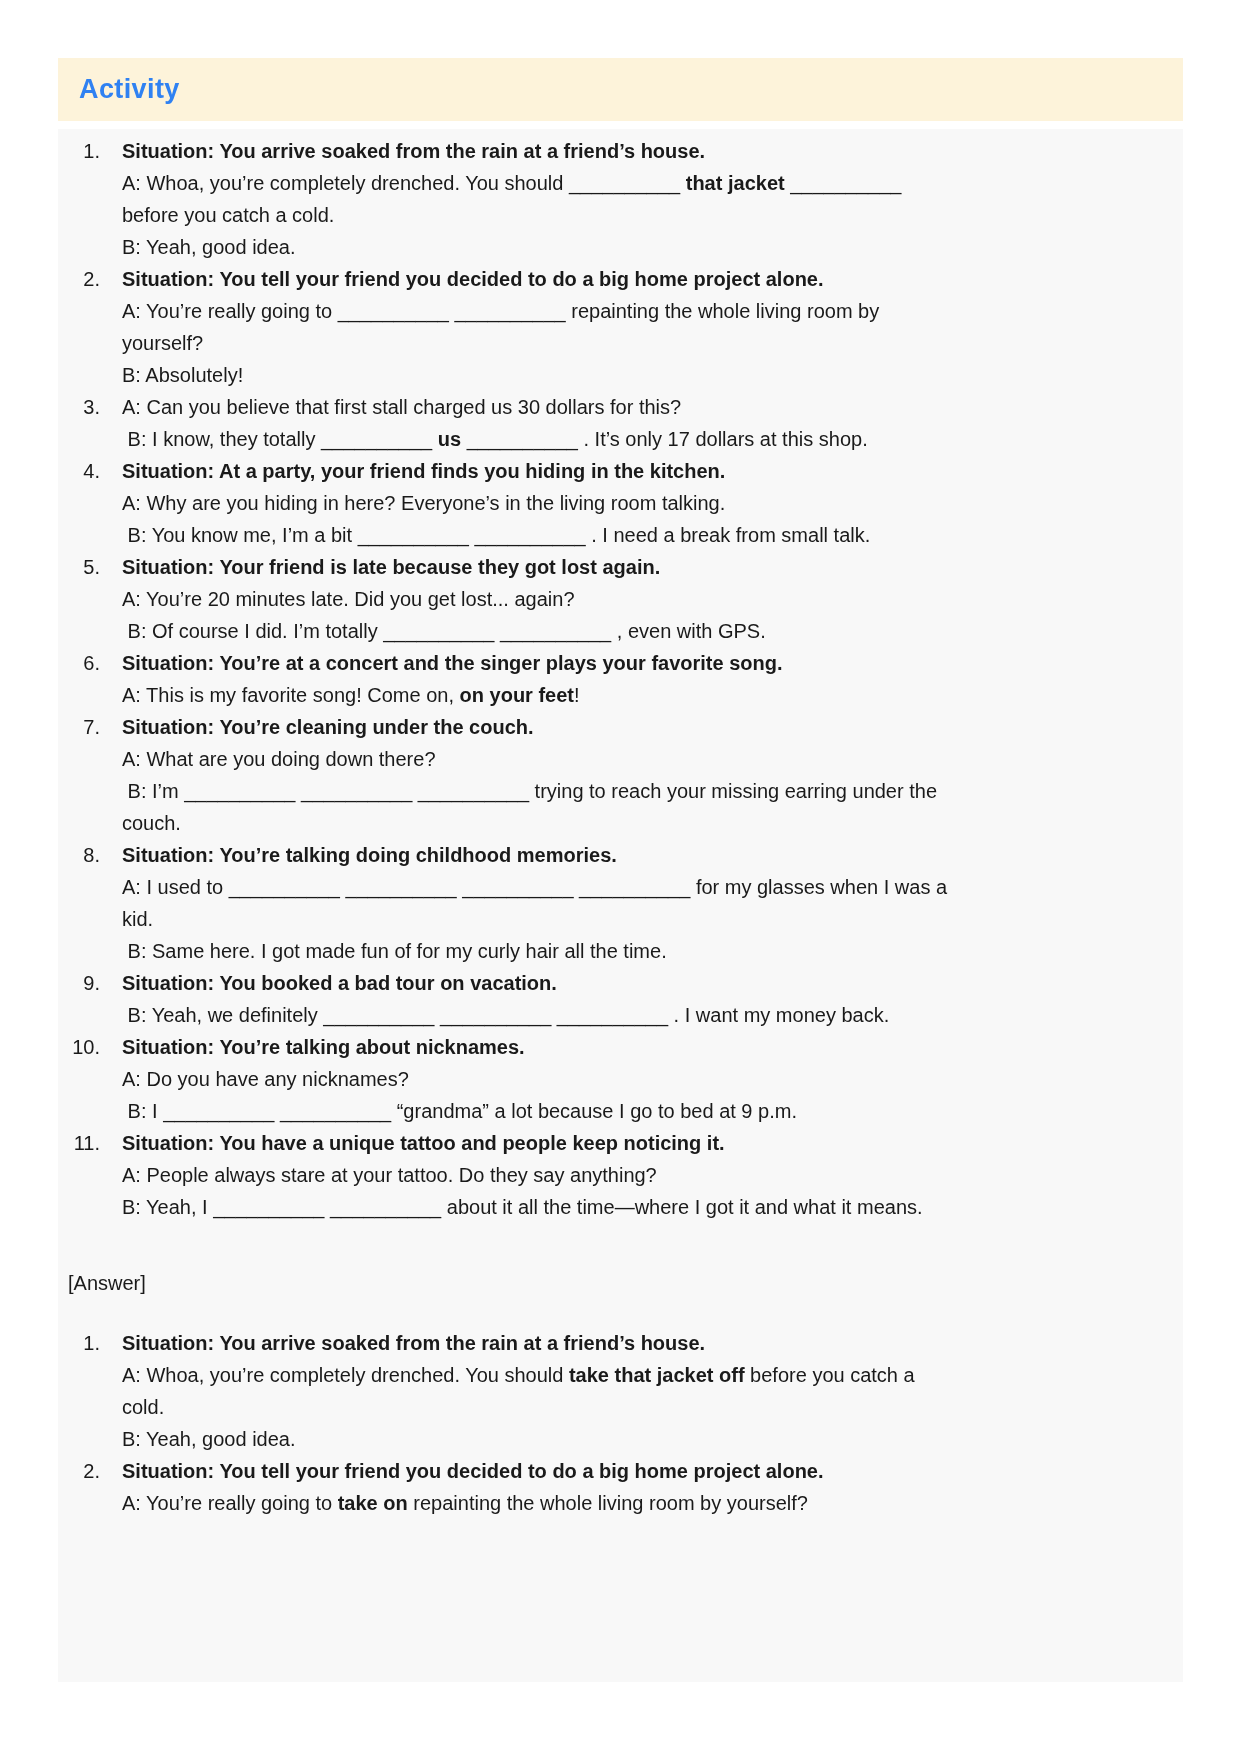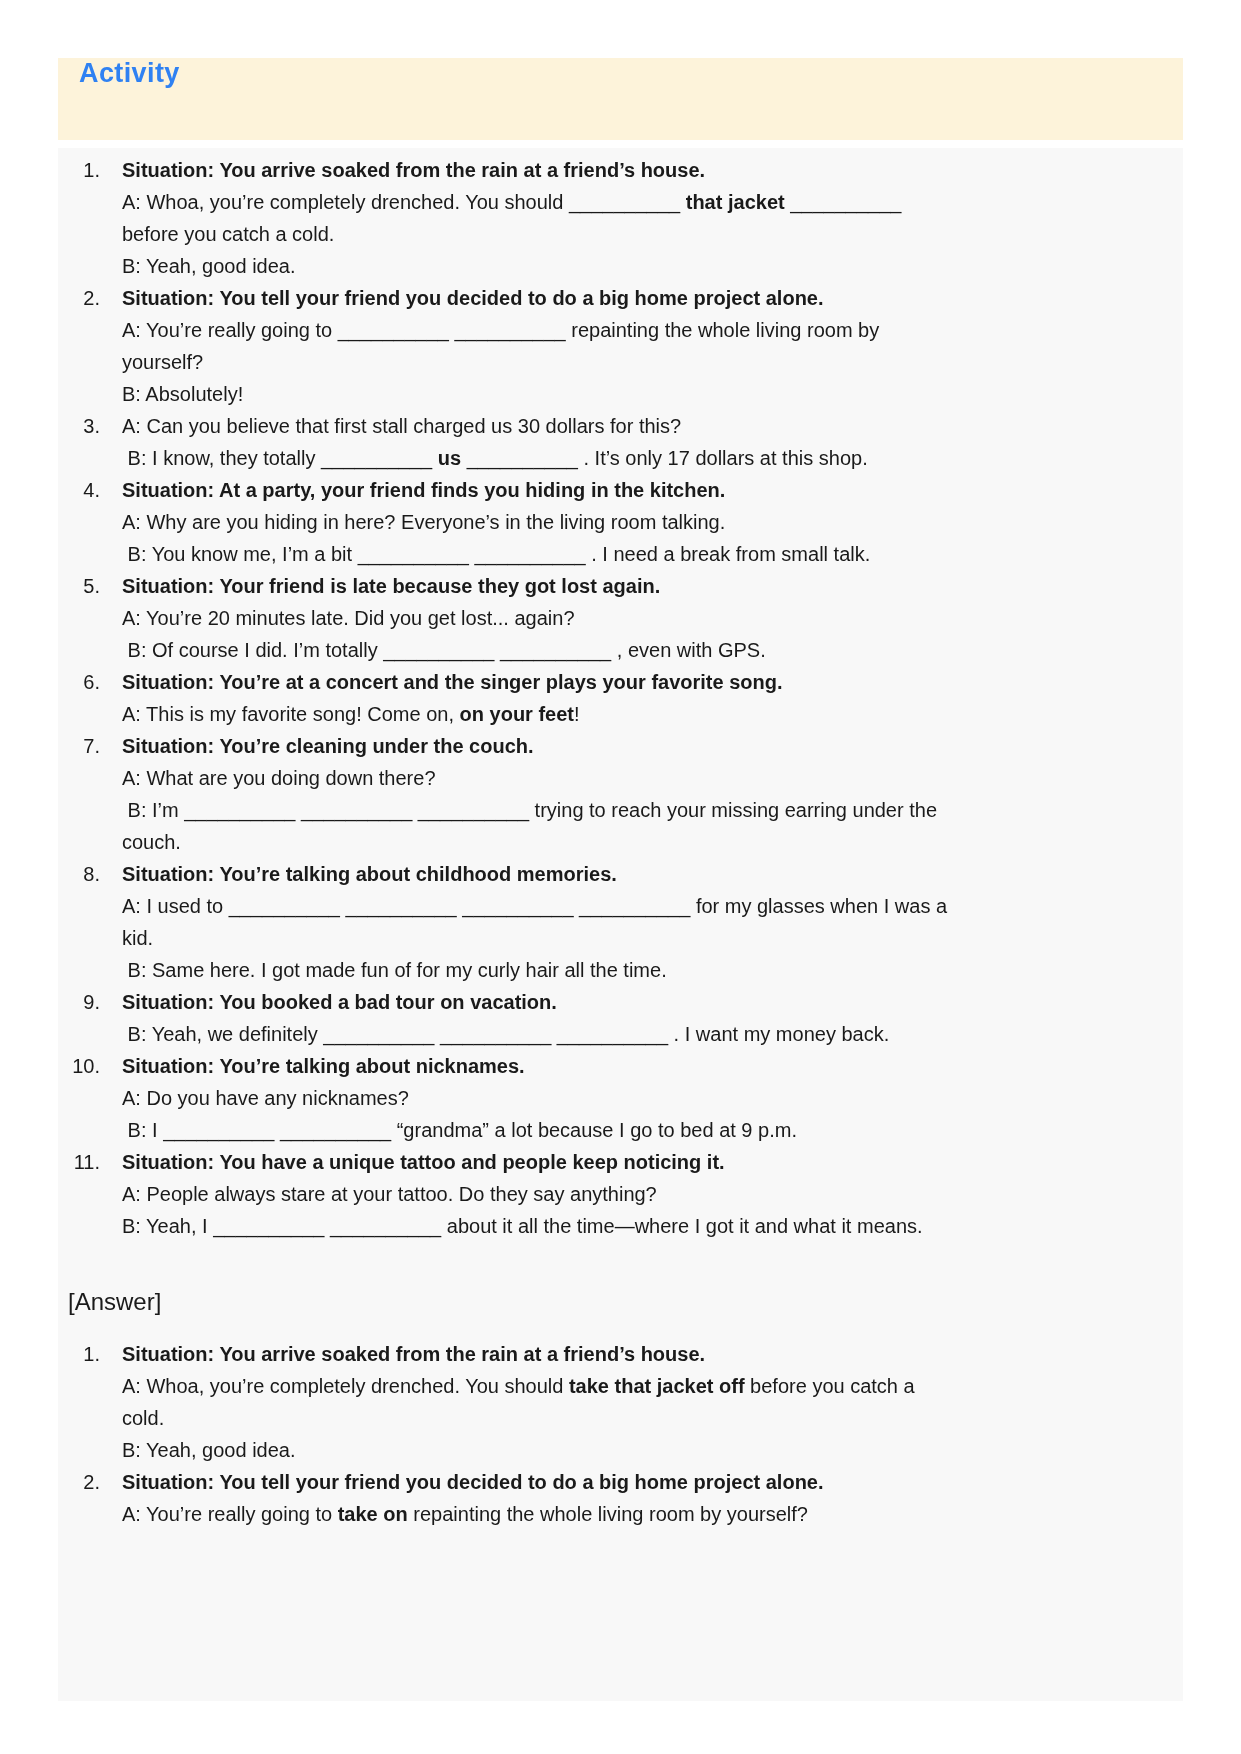--- a/index.html
+++ b/index.html
@@ -7,22 +7,22 @@
     width: 1241px; height: 1754px;
     background: #ffffff;
     font-family: "Liberation Sans", sans-serif;
     color: #1a1a1a;
     overflow: hidden;
   }
   .page { padding: 58px 58px 0 58px; }
 
   .activity-header {
     background: var(--header-bg, #fdf3da);
-    height: 82px;
-    display: flex; align-items: flex-start;
+    height: 63px;
+    display: flex; align-items: center;
     padding-left: 21px;
     box-sizing: border-box;
   }
   .activity-title {
     color: var(--accent-blue, #2f81f2);
     font-size: 27px;
     font-weight: bold;
     letter-spacing: 0.4px;
   }
 
@@ -43,23 +43,23 @@
   }
 
   .item { display: flex; font-size: 20px; line-height: 32px; }
   .num  { flex: 0 0 32px; text-align: right; white-space: pre; }
   .content { margin-left: 22px; }
   .situation { font-weight: bold; }
   .line { white-space: pre-wrap; }
   .line b { font-weight: bold; }
 
   .answer-label {
-    font-size: 24px;
+    font-size: 20px;
     line-height: 32px;
-    margin: 44px 0 20px 0;
+    margin: 44px 0 28px 0;
   }
 </style>
 </head>
 <body>
 
 <div class="page">
   <div class="activity-header">
     <span class="activity-title">Activity</span>
   </div>
   <div class="panel">
@@ -117,21 +117,21 @@
           <div class="content">
             <div class="situation">Situation: You’re cleaning under the couch.</div>
             <div class="line"><span>A: What are you doing down there?</span></div>
             <div class="line"><span> B: I’m __________ __________ __________ trying to reach your missing earring under the</span></div>
             <div class="line"><span>couch.</span></div>
           </div>
         </div>
         <div class="item">
           <div class="num">8.</div>
           <div class="content">
-            <div class="situation">Situation: You’re talking about childhood memories.</div>
+            <div class="situation">Situation: You’re talking doing childhood memories.</div>
             <div class="line"><span>A: I used to __________ __________ __________ __________ for my glasses when I was a</span></div>
             <div class="line"><span>kid.</span></div>
             <div class="line"><span> B: Same here. I got made fun of for my curly hair all the time.</span></div>
           </div>
         </div>
         <div class="item">
           <div class="num">9.</div>
           <div class="content">
             <div class="situation">Situation: You booked a bad tour on vacation.</div>
             <div class="line"><span> B: Yeah, we definitely __________ __________ __________ . I want my money back.</span></div>

